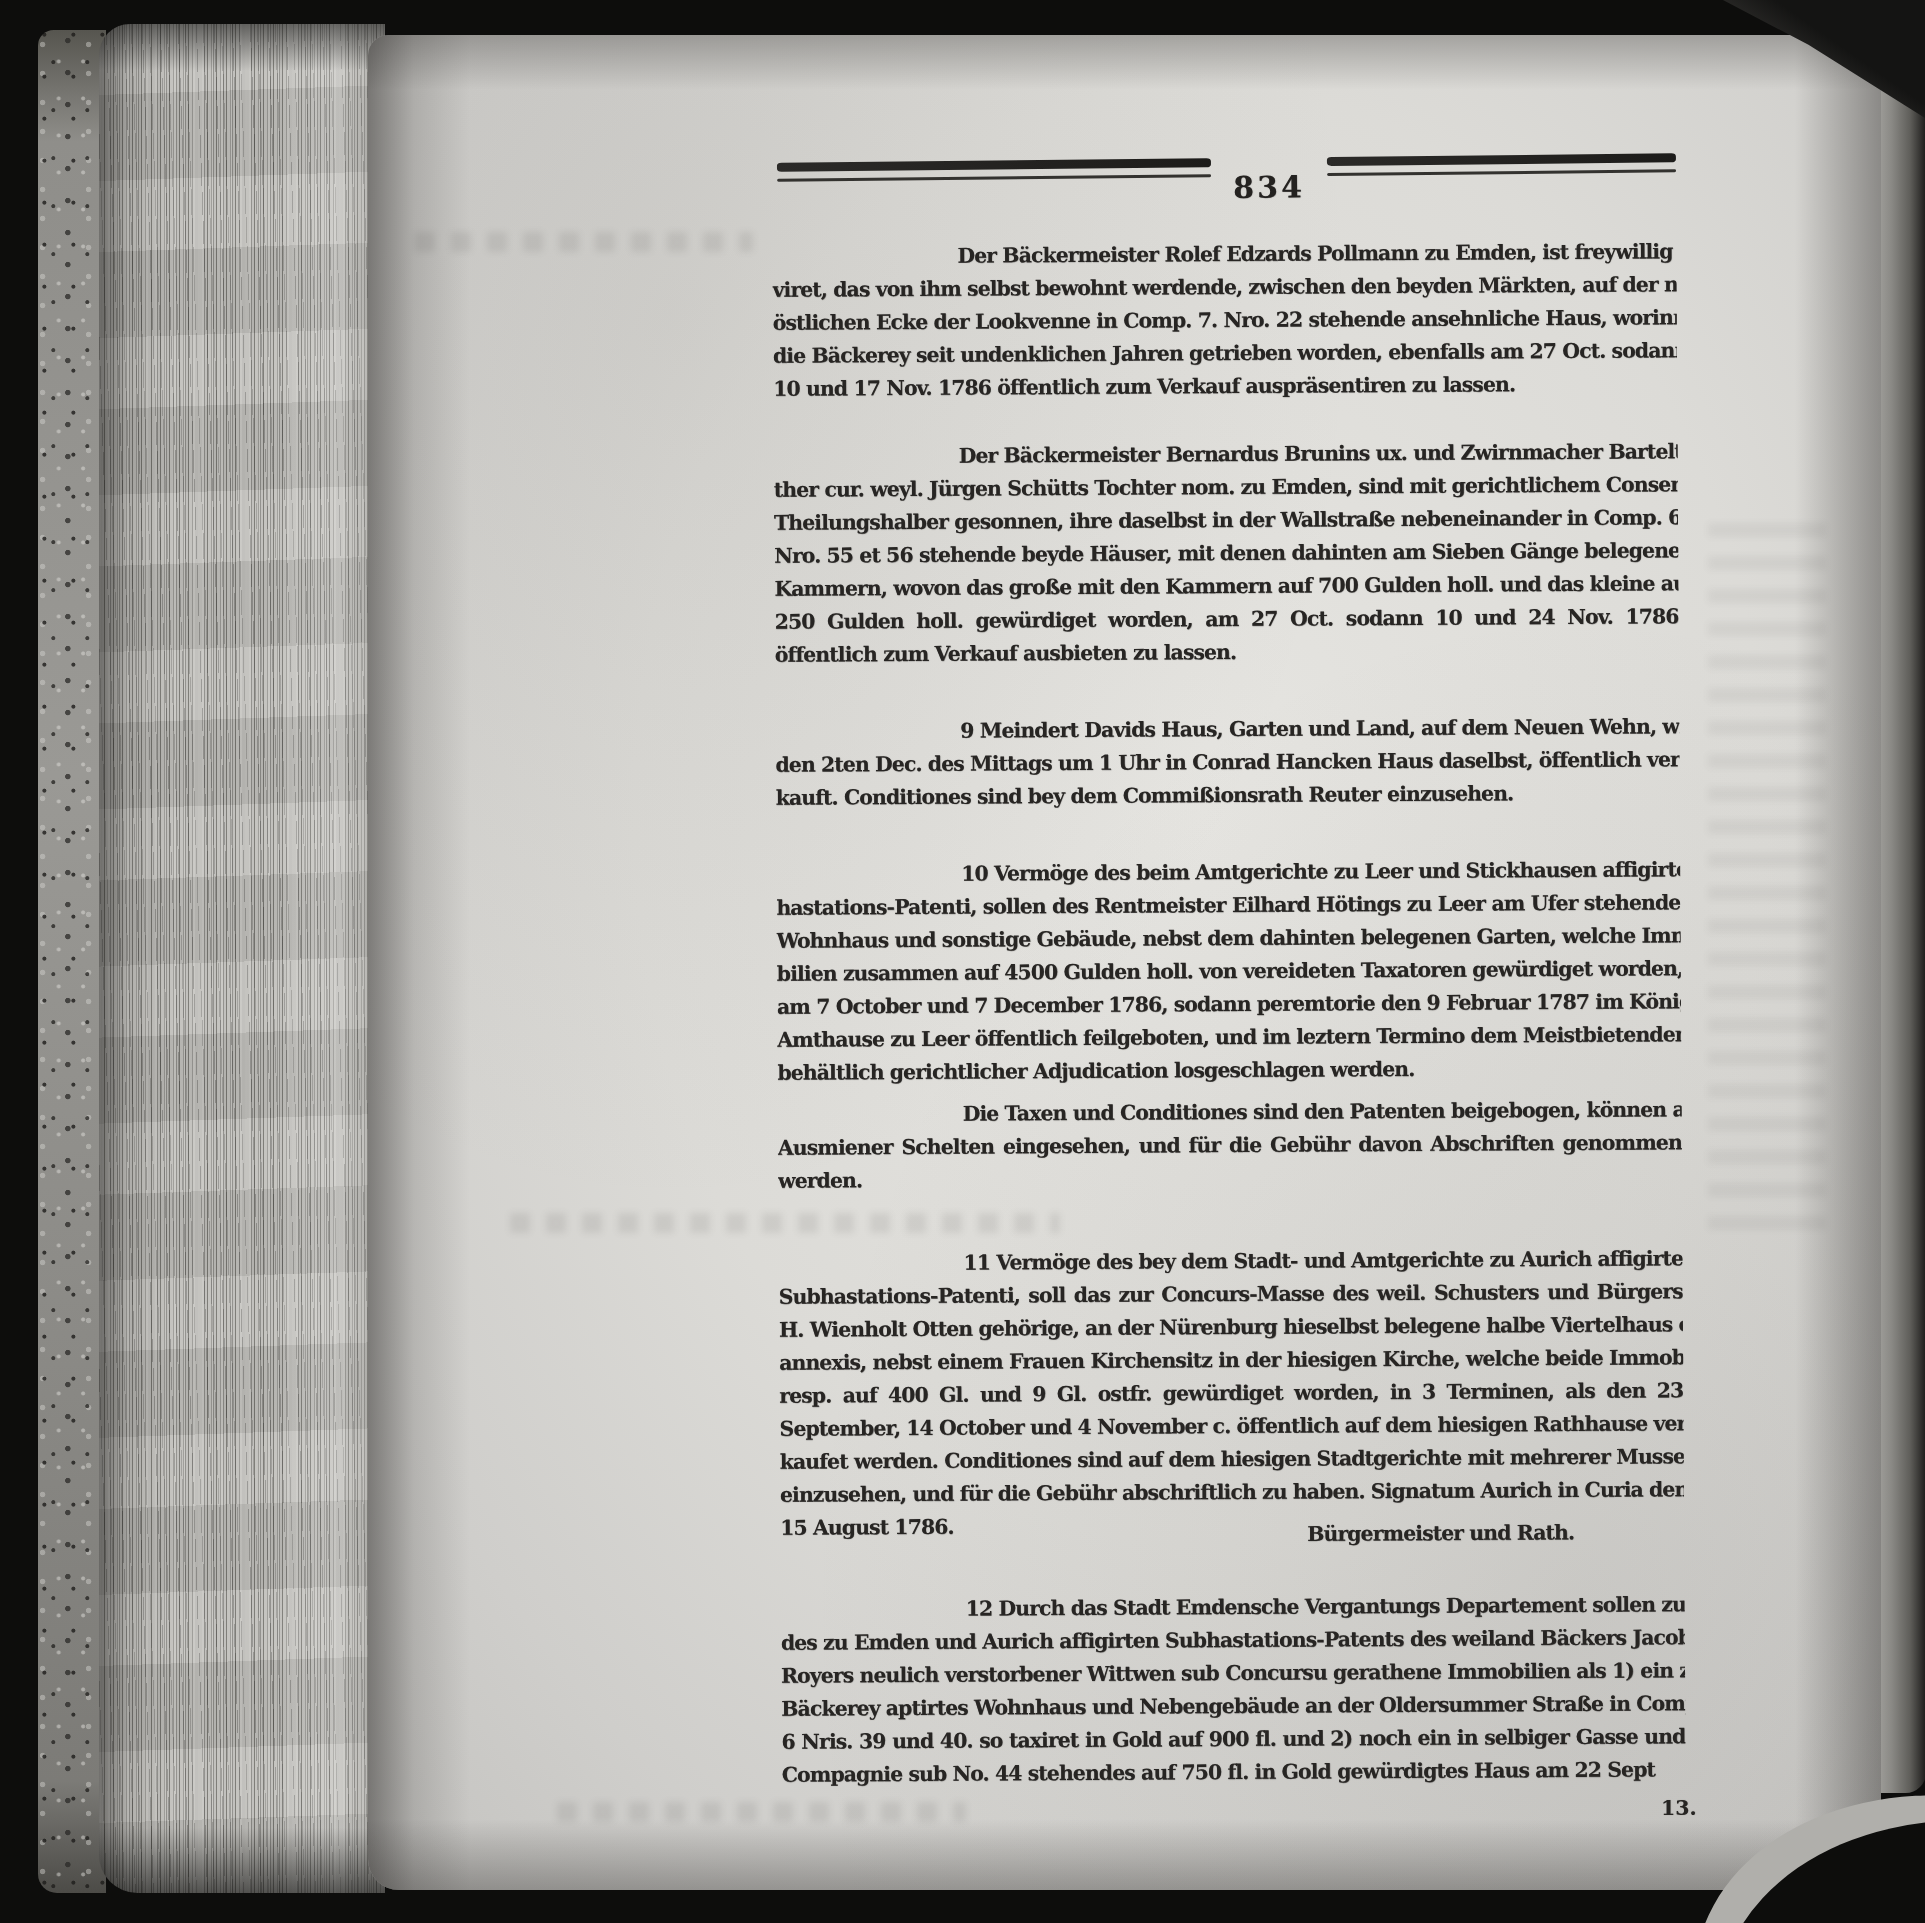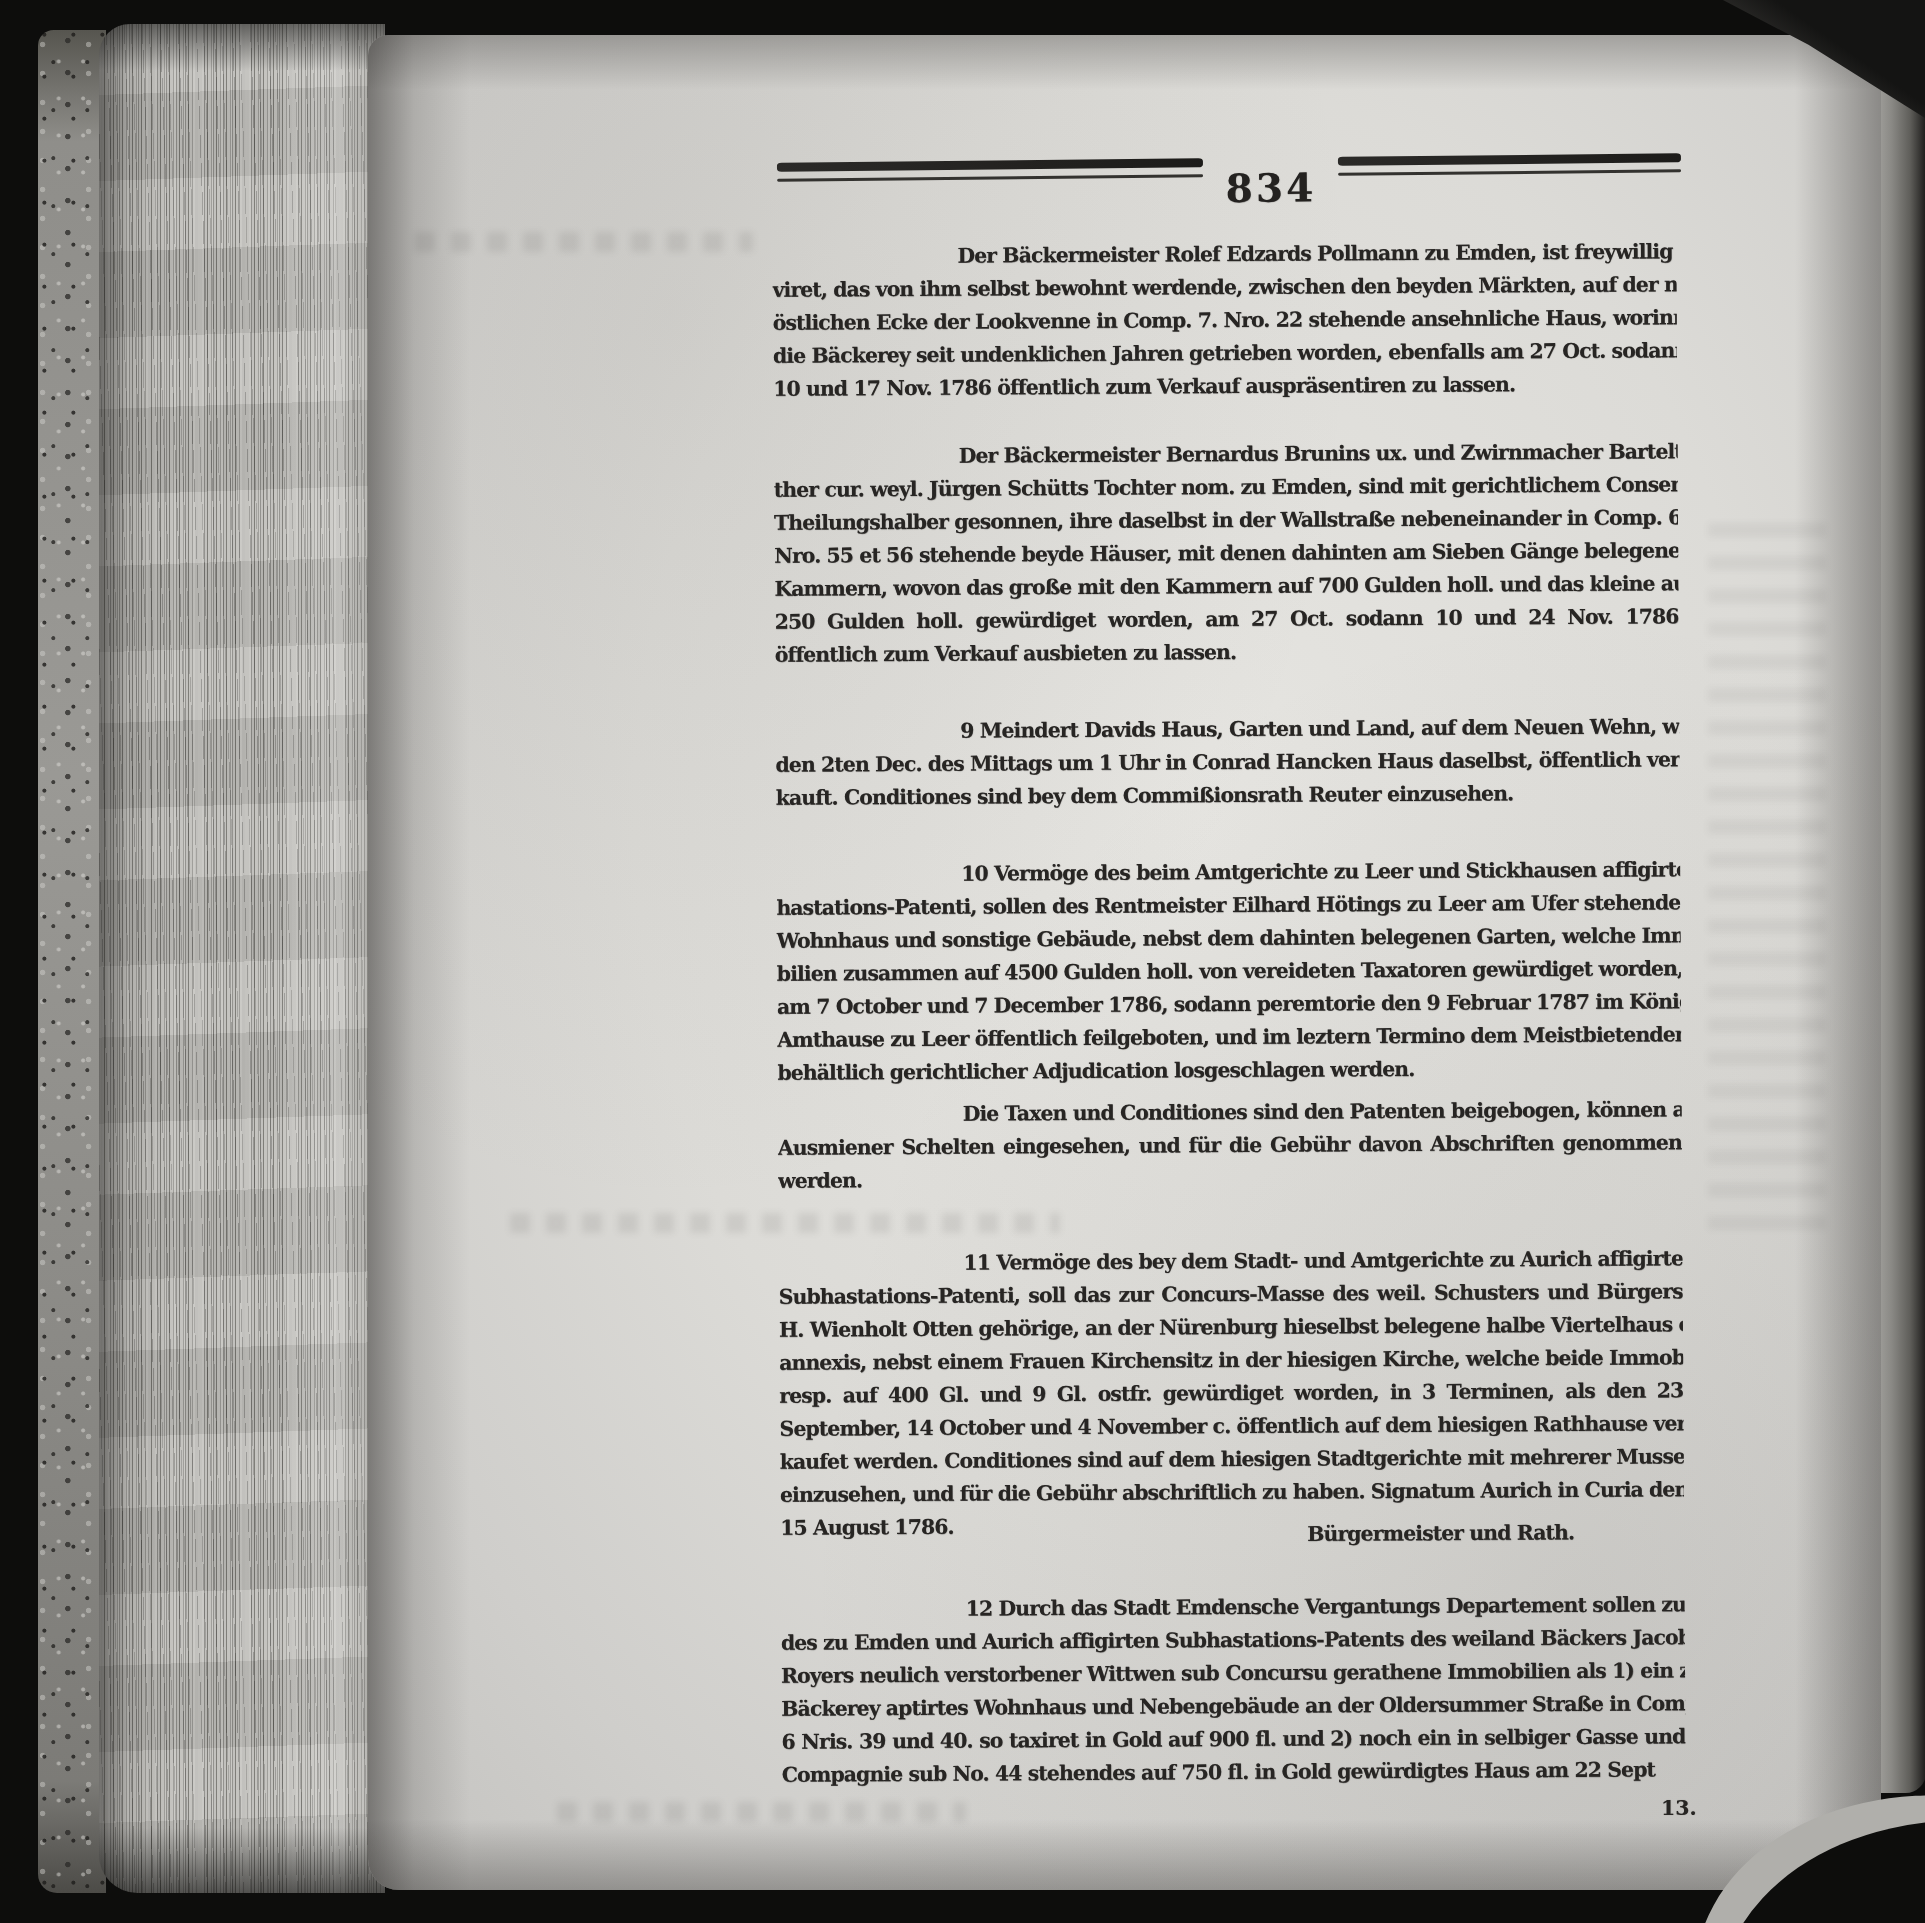--- a/index.html
+++ b/index.html
@@ -76,21 +76,21 @@
     position:absolute;left:409px;top:112px;width:904px;height:41px;
     display:flex;align-items:center;gap:17.3px;transform:rotate(-0.6deg);
   }
   .rule{height:19px;display:flex;flex-direction:column;justify-content:space-between;}
   #rule-left{width:434px;}
   #rule-right{width:349px;}
   .bar-thick{height:9.4px;background:linear-gradient(90deg,#2b2a28,#1d1c1a);border-radius:4.7px/3.1px;}
   .bar-thin{height:3.1px;background:#33322f;border-radius:1.6px;}
   #page-number{
     font-family:"DejaVu Serif","Liberation Serif",serif;font-weight:700;
-    font-size:39px;letter-spacing:3.1px;color:#242220;
+    font-size:30px;letter-spacing:3.1px;color:#242220;
     text-shadow:0.3px 0.4px 0.8px rgba(38,36,34,.55);padding:0 4.7px;white-space:nowrap;margin-top:40px;
   }
   
   #text-block{
     position:absolute;left:409px;top:203px;width:904px;
     transform:rotate(-0.35deg);
     color:#272523;font-family:"DejaVu Serif","Liberation Serif",serif;font-weight:700;
     font-size:20.4px;letter-spacing:-0.9px;
     text-shadow:0.3px 0.4px 0.7px rgba(38,36,34,.55);
   }

